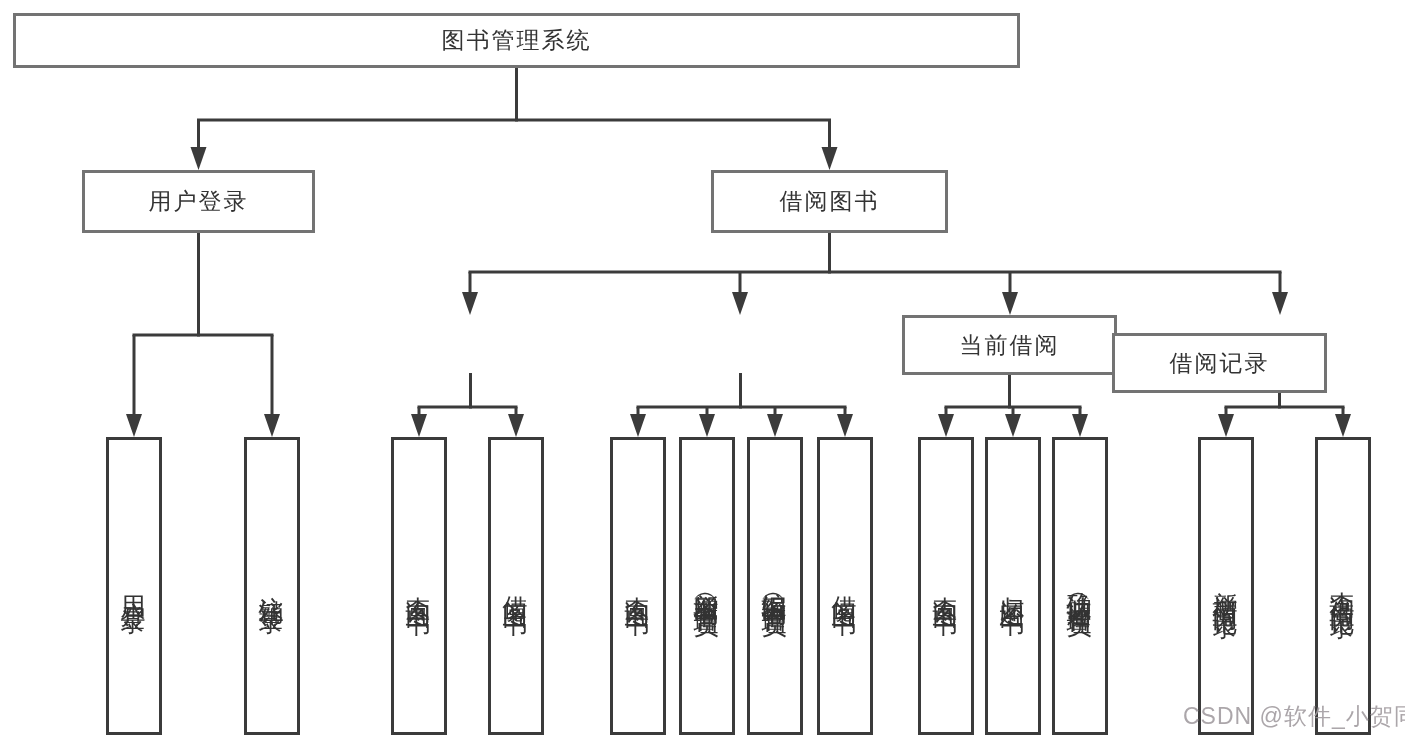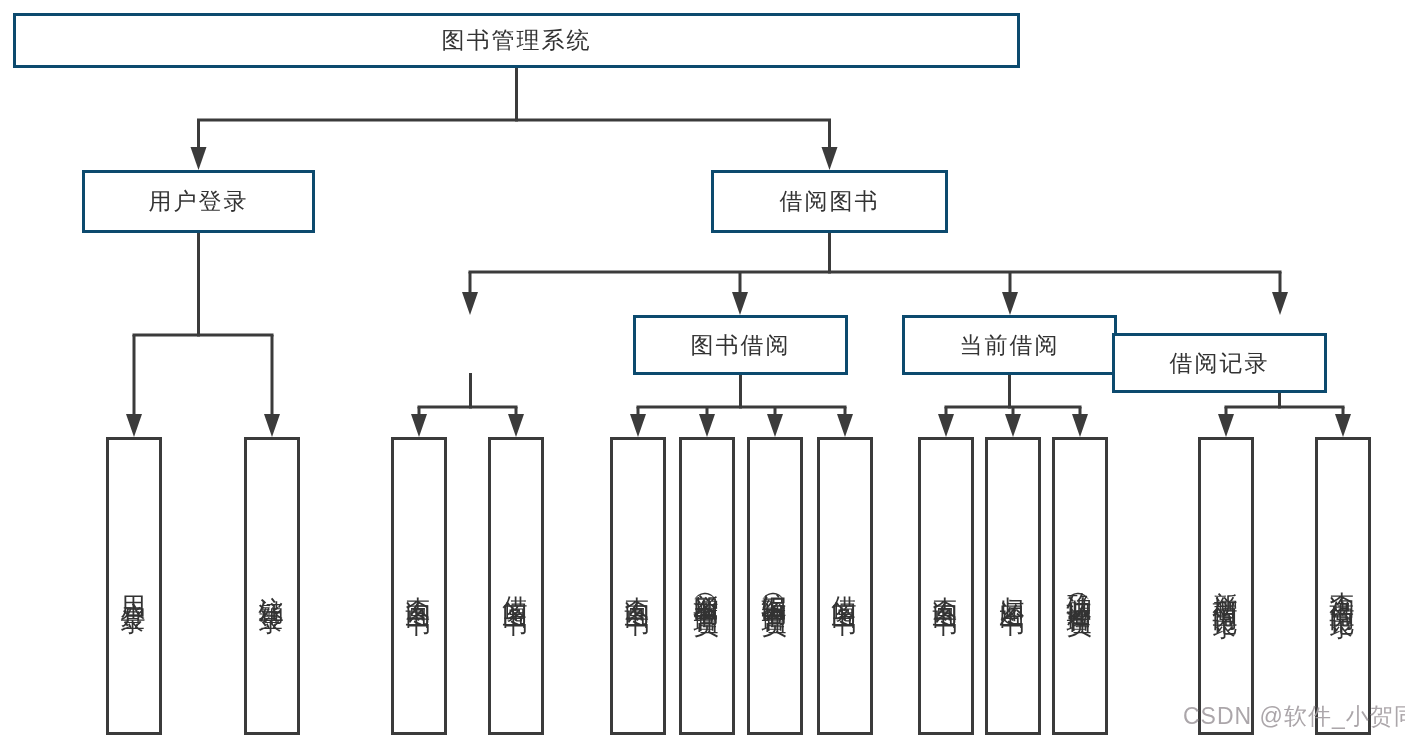--- a/index.html
+++ b/index.html
@@ -14,21 +14,21 @@
   }
   #wires {
     position: absolute;
     left: 0; top: 0;
     width: 1405px; height: 747px;
     pointer-events: none;
   }
   .hbox {
     position: absolute;
     box-sizing: border-box;
-    border: 3px solid #0c4a6e;
+    border: 3px solid #737373;
     background: #ffffff;
     display: flex;
     align-items: center;
     justify-content: center;
     font-size: 23px;
     letter-spacing: 2px;
     white-space: nowrap;
     z-index: 2;
   }
   .vbox {
@@ -132,21 +132,20 @@
       <polygon points="1218,414 1234,414 1226,437"></polygon>
       <polygon points="1335,414 1351,414 1343,437"></polygon>
     </g>
   </svg>
 
   <div class="hbox" style="left:13px; top:13px; width:1007px; height:55px;">图书管理系统</div>
 
   <div class="hbox" style="left:82px; top:170px; width:233px; height:63px;">用户登录</div>
   <div class="hbox" style="left:711px; top:170px; width:237px; height:63px;">借阅图书</div>
 
-  <div class="hbox" style="left:633px; top:315px; width:215px; height:60px;">图书借阅</div>
   <div class="hbox" style="left:902px; top:315px; width:215px; height:60px;text-align:right;">当前借阅</div>
   <div class="hbox" style="left:1112px; top:315px; width:215px; height:60px;margin-top:18px;">借阅记录</div>
 
   <div class="vbox" style="left:106px;">用户登录</div>
   <div class="vbox" style="left:244px;">注销登录</div>
 
   <div class="vbox" style="left:391px;">查询图书</div>
   <div class="vbox" style="left:488px;">借阅图书</div>
 
   <div class="vbox" style="left:610px;">查询图书</div>

